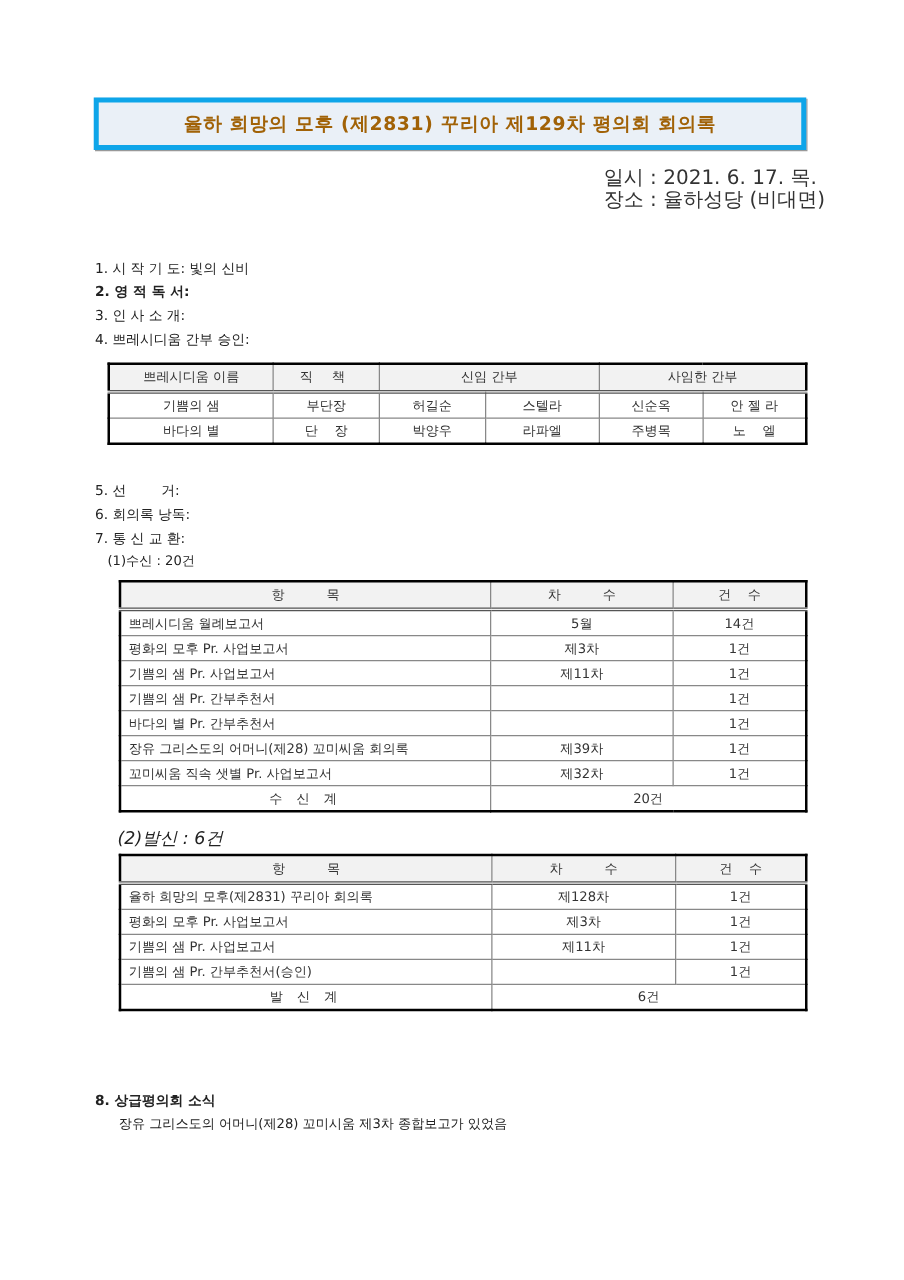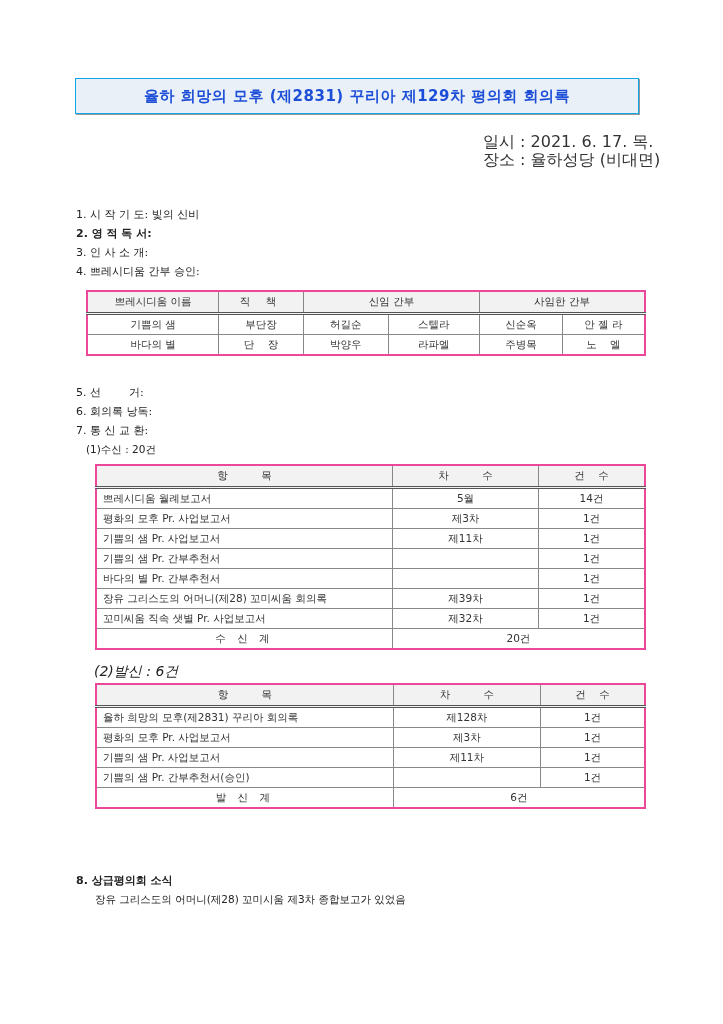--- a/index.html
+++ b/index.html
@@ -1,26 +1,26 @@
 <!DOCTYPE html>
 <html><head>
 <meta charset="utf-8">
 <style>
   html, body { margin:0; padding:0; background:#ffffff; }
   body { width:723px; height:1024px; position:relative; overflow:hidden;
          font-family:"DejaVu Sans", "Liberation Sans", sans-serif; color:#222; }
   .abs { position:absolute; }
   .title-box { left:75px; top:78px; width:562px; height:34px; background:#eaf0f7;
-    border:1px solid #0ea5e9; box-shadow: 1px 1px 0 #999; display:flex; align-items:center; justify-content:center;
-    font-size:15px; font-weight:bold; letter-spacing:0.5px; color:#1d4ed8; }
+    border:4px solid #0ea5e9; box-shadow: 1px 1px 0 #999; display:flex; align-items:center; justify-content:center;
+    font-size:15px; font-weight:bold; letter-spacing:0.5px; color:#a16207; }
   .meta { font-size:16px; color:#333; line-height:20px; }
   .sec { font-size:11px; color:#222; line-height:19px; }
   table.doc { position:absolute; border-collapse:collapse; font-size:10.5px; color:#333; }
   table.doc td { border:1px solid #888; padding:0 6px; height:19px; white-space:nowrap; }
-  table.doc { border:2px solid #ec4899;padding-left:30px; }
+  table.doc { border:2px solid #000000;padding-left:30px; }
   table.doc tr.head td { background:#f2f2f2; text-align:center; height:20px; border-bottom:3px double #555; }
   .c { text-align:center; }
   .l { text-align:left; }
   .sp { letter-spacing:6px; }
 </style>
 </head>
 <body>
 
 <div class="abs title-box">율하 희망의 모후 (제2831) 꾸리아 제129차  평의회 회의록</div>
 

